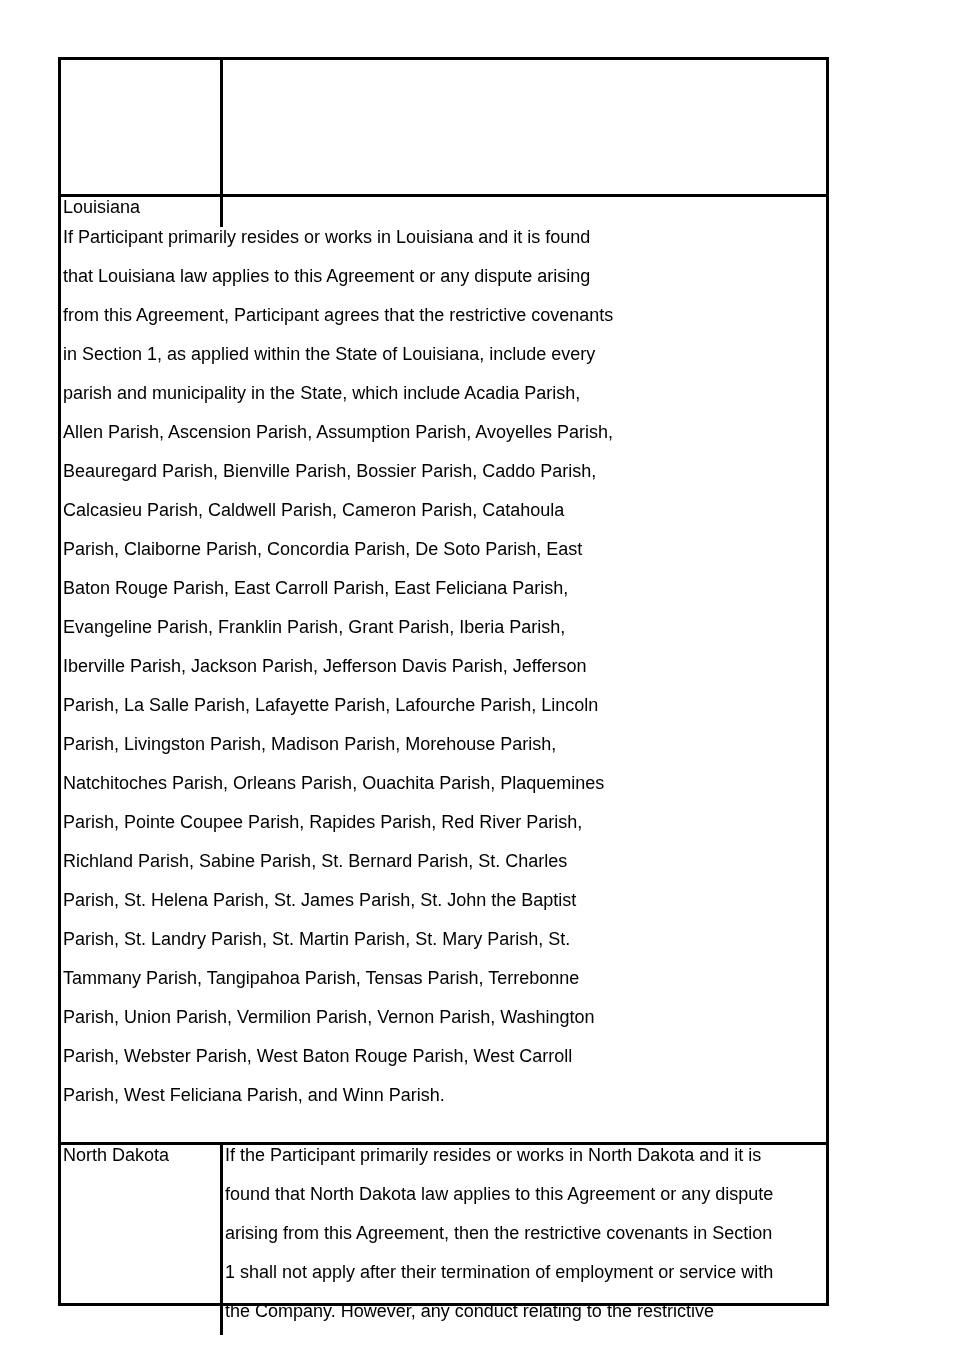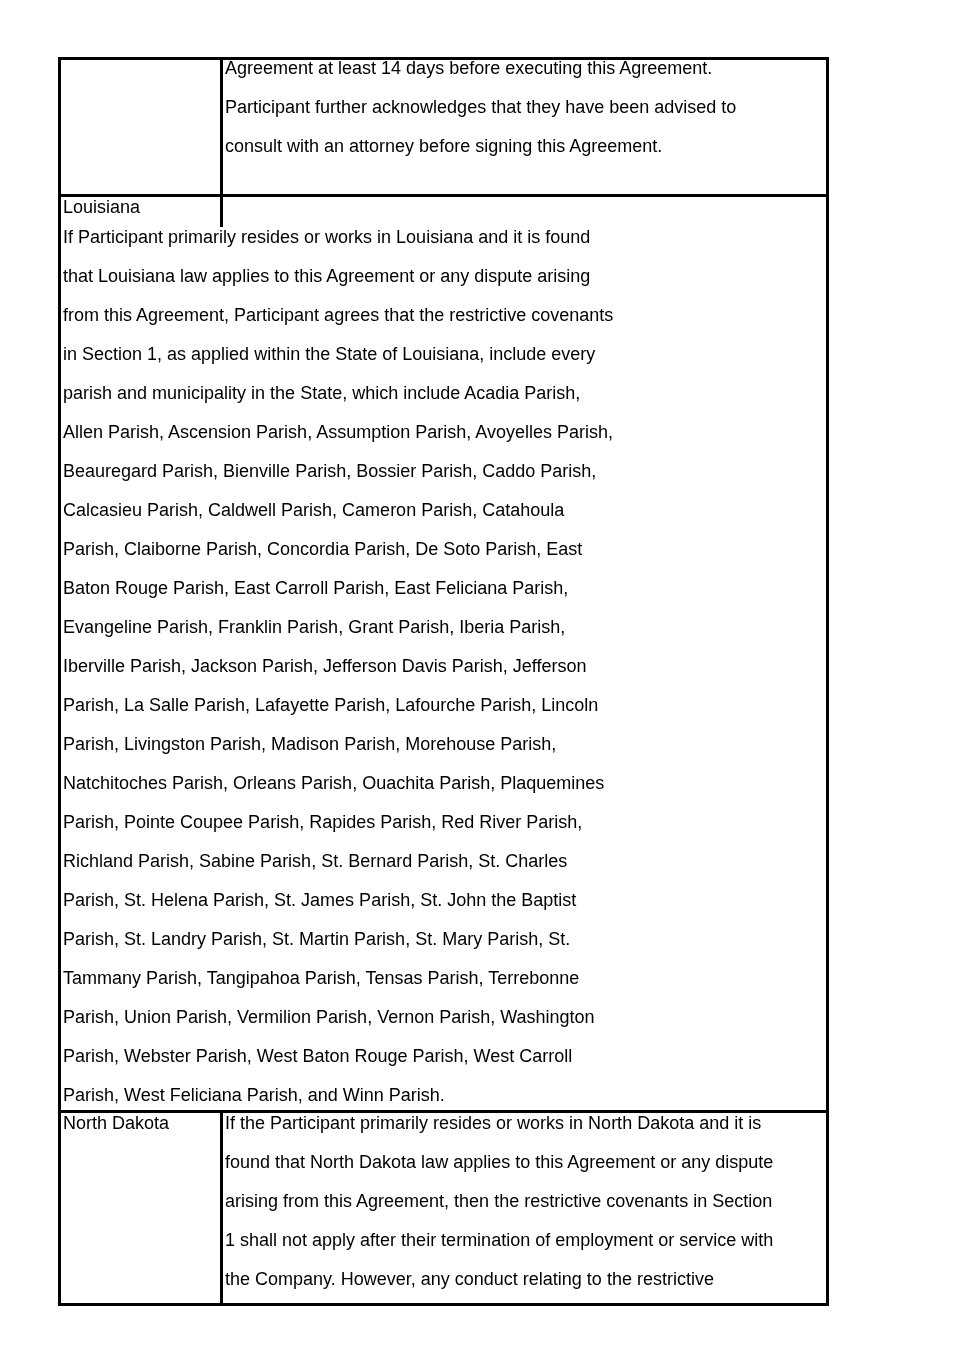--- a/index.html
+++ b/index.html
@@ -24,21 +24,21 @@
   .trow {
     display: flex;
     width: 100%;
     overflow: hidden;
   }
   .trow + .trow {
     border-top: 3px solid #000000;
   }
   .trow.row-cont   { height: 134px; }
   .trow.row-la     { height: 916px; flex-direction: column; }
-  .trow.row-nd     { height: 193px; }
+  .trow.row-nd     { height: 193px; margin-top: 32px; }
   .cell {
     overflow: hidden;
   }
   .state-cell {
     width: 162px;
     flex: none;
     border-right: 3px solid #000000;
   }
   .text-cell {
     flex: 1;
@@ -57,25 +57,20 @@
 </style>
 </head>
 <body>
 
 <div class="page">
   <div class="doc-table">
 
     <div class="trow row-cont">
       <div class="cell state-cell">
         <p class="txt page-split"></p>
-      </div>
-      <div class="cell text-cell">
-        <p class="txt page-split">Agreement at least 14 days before executing this Agreement.
-Participant further acknowledges that they have been advised to
-consult with an attorney before signing this Agreement.</p>
       </div>
     </div>
 
     <div class="trow row-la">
       <div class="cell state-cell">
         <p class="txt">Louisiana</p>
       </div>
       <div class="cell text-cell">
         <p class="txt">If Participant primarily resides or works in Louisiana and it is found
 that Louisiana law applies to this Agreement or any dispute arising

